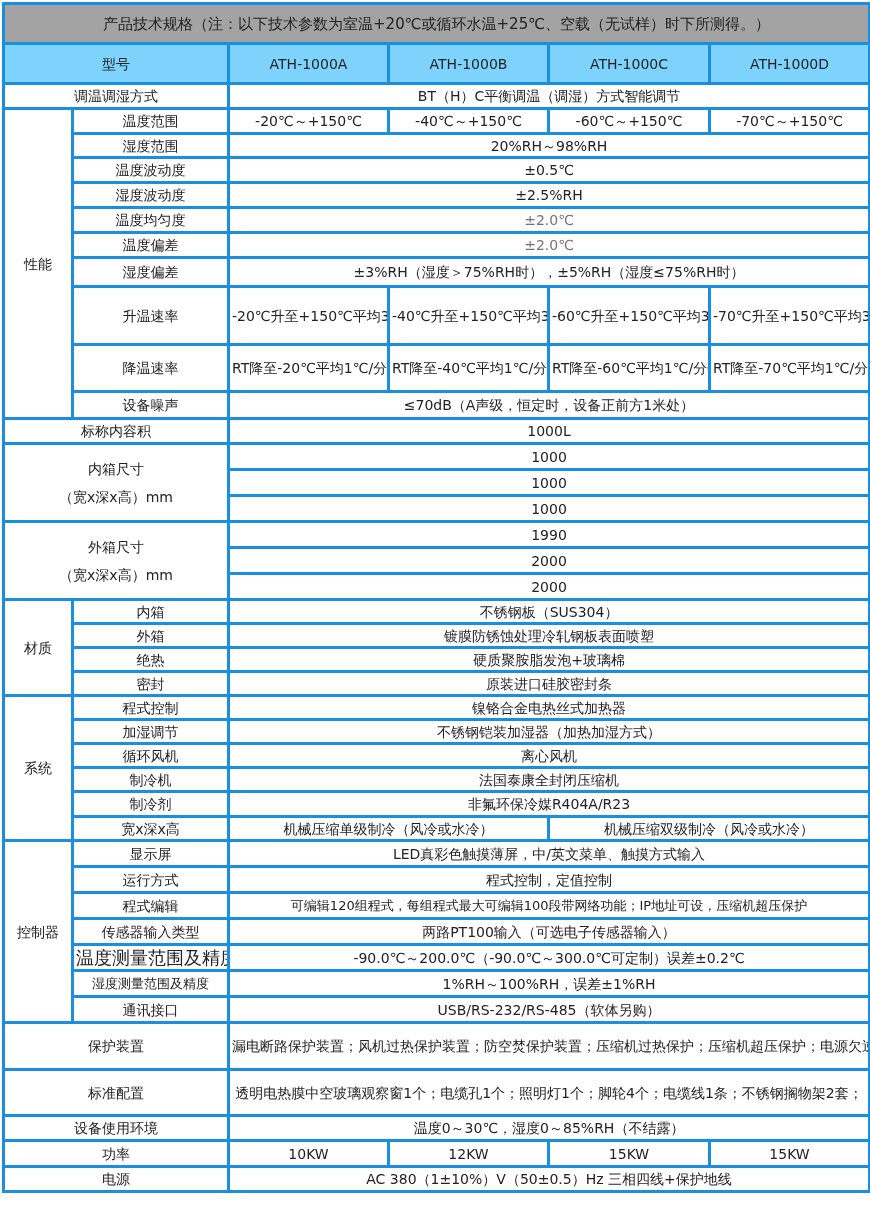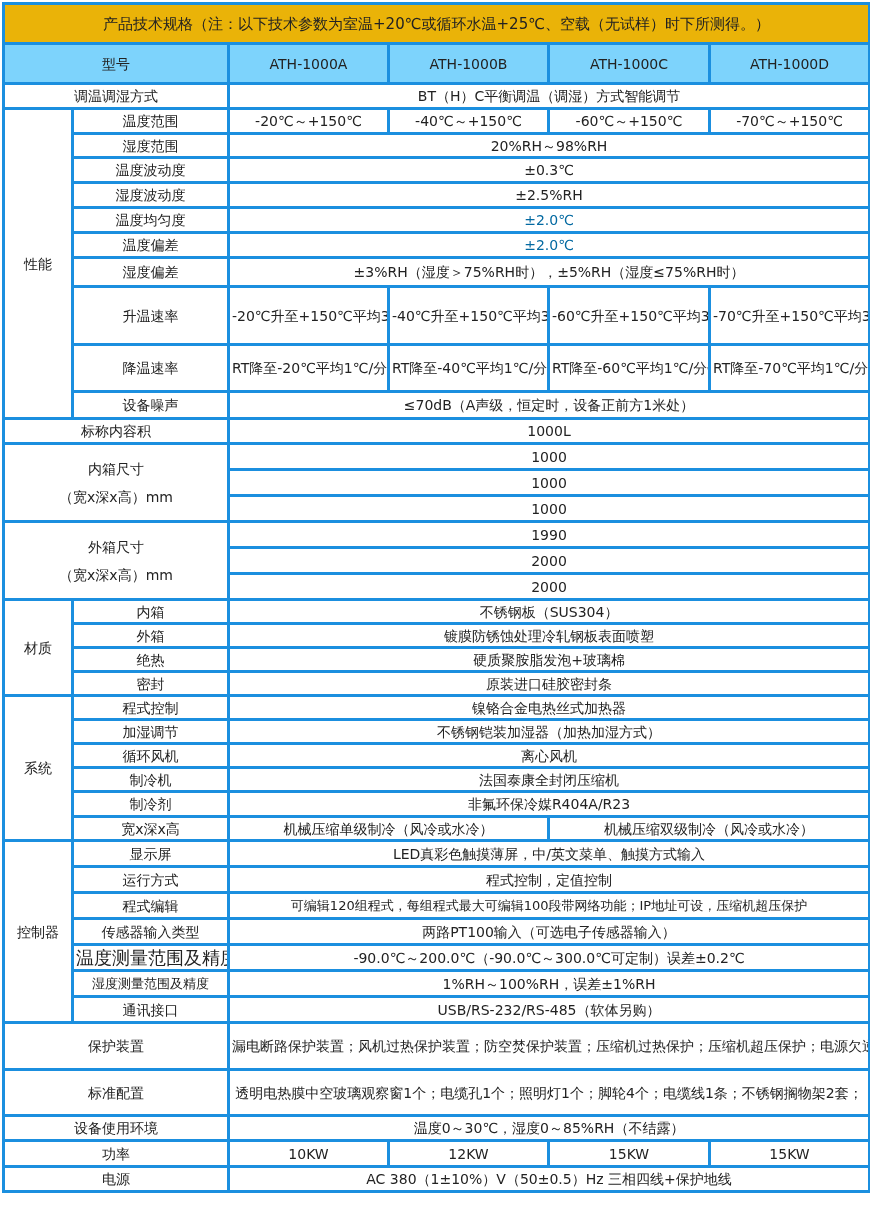--- a/index.html
+++ b/index.html
@@ -22,23 +22,23 @@
     text-align: center;
     vertical-align: middle;
     padding: 0 2px;
     line-height: 18px;
     font-size: 14px;
     white-space: nowrap;
     overflow: hidden;
   }
   td.wrap { white-space: normal; text-align: left; line-height: 26px; padding: 0 1px; font-size: 14px; }
   td.wrapc { white-space: normal; text-align: center; line-height: 23px; padding: 0 1px; font-size: 14px; }
-  tr.title td { background: #eab308; height: 37px; font-size: 15px; }
+  tr.title td { background: #a3a3a3; height: 37px; font-size: 15px; }
   tr.head td { background: #7dd3fc; height: 37px; font-size: 14px; }
-  .green { color: #0369a1; }
+  .green { color: #737373; }
   .group { font-size: 14px; }
 </style>
 </head>
 <body>
 
 <div class="sheet">
 <table class="spec">
   <colgroup>
     <col style="width:69px">
     <col style="width:156px">
@@ -73,21 +73,21 @@
     <td>-40℃～+150℃</td>
     <td>-60℃～+150℃</td>
     <td>-70℃～+150℃</td>
   </tr>
   <tr style="height:24px">
     <td>湿度范围</td>
     <td colspan="4">20%RH～98%RH</td>
   </tr>
   <tr style="height:25px">
     <td>温度波动度</td>
-    <td colspan="4">±0.3℃</td>
+    <td colspan="4">±0.5℃</td>
   </tr>
   <tr style="height:25px">
     <td>湿度波动度</td>
     <td colspan="4">±2.5%RH</td>
   </tr>
   <tr style="height:25px">
     <td>温度均匀度</td>
     <td colspan="4" class="green">±2.0℃</td>
   </tr>
   <tr style="height:25px">

